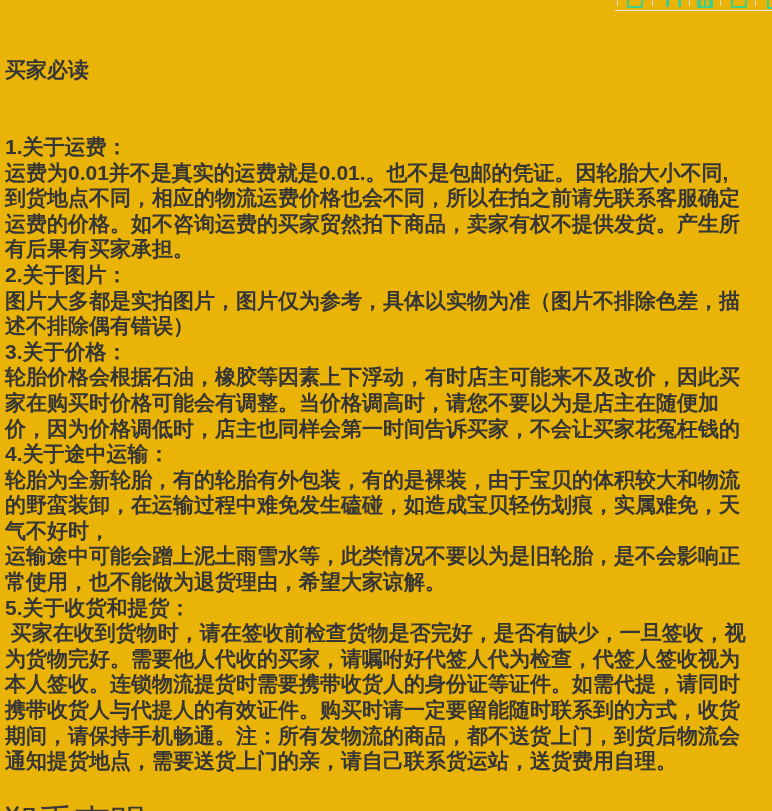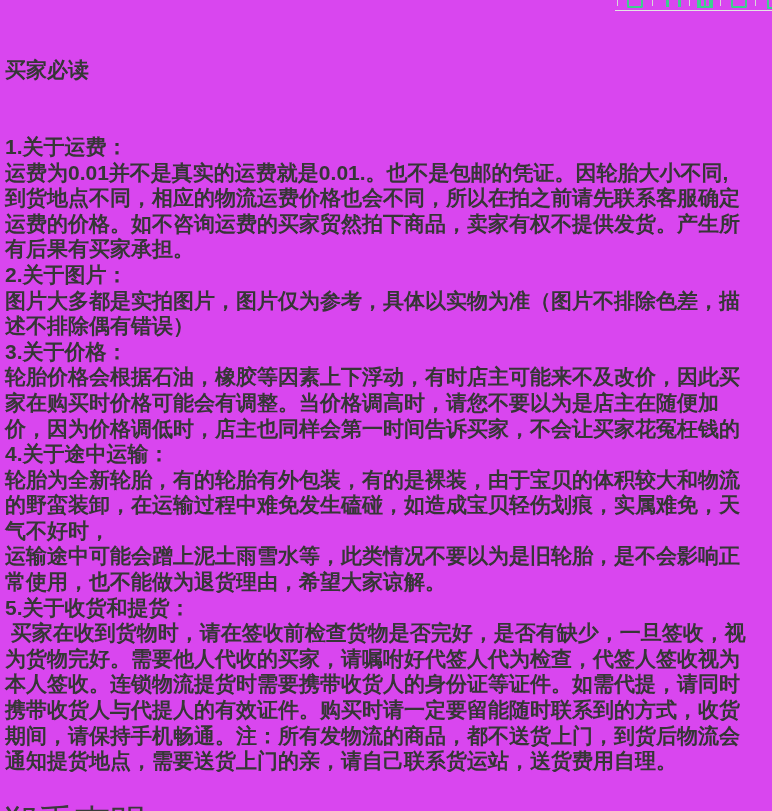--- a/index.html
+++ b/index.html
@@ -1,20 +1,20 @@
 <!DOCTYPE html>
 <html><head>
 <meta charset="utf-8">
 <style>
   html, body { margin: 0; padding: 0; background: #ffffff; }
   .page {
     position: relative;
     width: 772px;
     height: 811px;
-    background: #d946ef;
+    background: #eab308;
     overflow: hidden;
     font-family: "Liberation Sans", sans-serif;
   }
 
   
   .toolbar {
     position: absolute;
     top: 0; left: 612px;
     width: 160px; height: 12px;
   }

